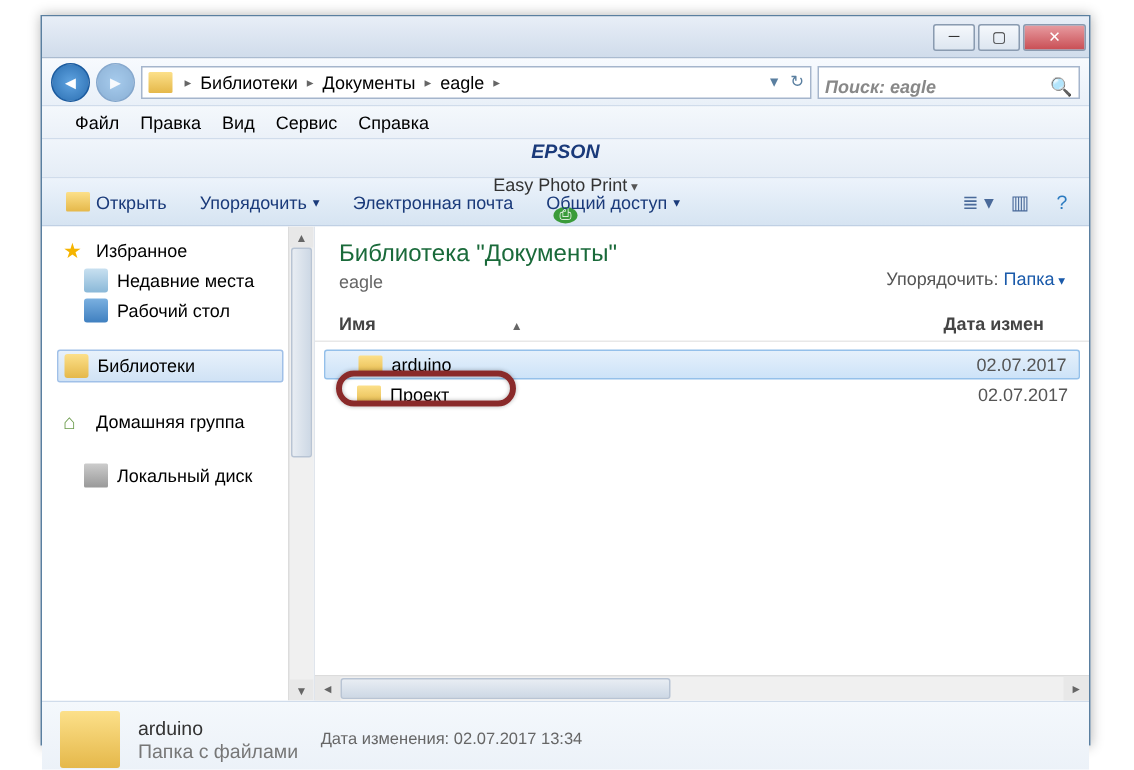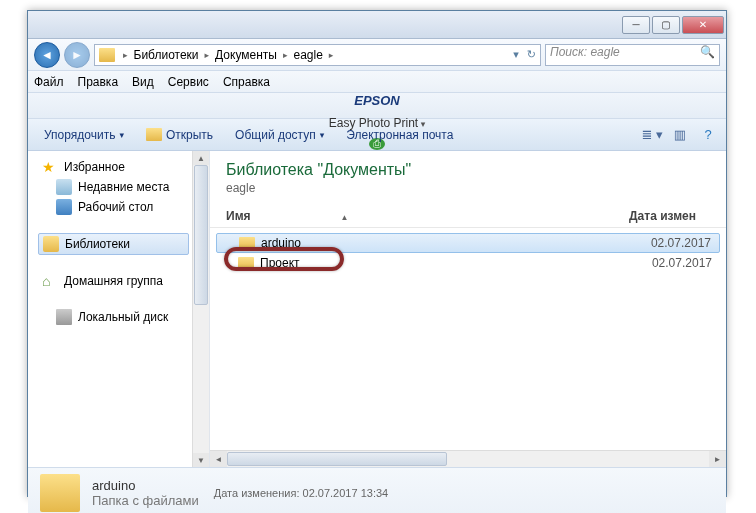--- a/index.html
+++ b/index.html
@@ -8,23 +8,23 @@
 .titlebar { height: 28px; background: linear-gradient(#e8eef7, #d0dceb); display: flex; justify-content: flex-end; align-items: center; padding: 0 2px; border-bottom: 1px solid #aabbd0; }
 .winbtn { width: 28px; height: 18px; margin-left: 2px; border: 1px solid #8a9bb0; background: linear-gradient(#f5f8fc, #dde6f0); border-radius: 2px; display: flex; align-items: center; justify-content: center; font-size: 10px; color: #333; cursor: pointer; }
 .winbtn.close { background: linear-gradient(#e79ba0, #c94f55); color: #fff; width: 42px; }
 .navbar { height: 32px; background: linear-gradient(#f7fafe, #e9f0f8); display: flex; align-items: center; padding: 0 6px; gap: 4px; border-bottom: 1px solid #d0dceb; }
 .navbtn { width: 26px; height: 26px; border-radius: 50%; background: radial-gradient(#5fa3e0, #2a6db0); border: 1px solid #1a5a9e; display: flex; align-items: center; justify-content: center; color: #fff; font-size: 12px; cursor: pointer; }
 .navbtn.fwd { opacity: 0.5; }
 .addrbar { flex: 1; height: 22px; border: 1px solid #a5b5cc; background: #fff; display: flex; align-items: center; padding: 0 4px; font-size: 12px; gap: 2px; }
 .addrbar .crumb { padding: 0 2px; cursor: pointer; }
 .addrbar .sep { color: #666; font-size: 9px; padding: 0 2px; }
 .addrbar .ficon { width: 16px; height: 14px; background: linear-gradient(#fce08a, #e5b84a); border-radius: 1px; margin-right: 4px; }
-.searchbox { width: 175px; height: 22px; border: 1px solid #a5b5cc; background: #fff; display: flex; align-items: flex-start; padding: 0 4px; font-size: 12px; color: #888; font-style: italic; }
+.searchbox { width: 175px; height: 22px; border: 1px solid #a5b5cc; background: #fff; display: flex; align-items: flex-end; padding: 0 4px; font-size: 12px; color: #888; font-style: italic; font-weight: bold; }
 .searchbox .sicon { margin-left: auto; font-size: 12px; color: #5a7fa0; font-style: normal; }
-.menubar { height: 22px; background: linear-gradient(#f4f8fc, #ebf1f8); display: flex; align-items: center; padding: 0 6px; gap: 14px; font-size: 12px; border-bottom: 1px solid #d0dceb; }
+.menubar { height: 22px; background: linear-gradient(#f4f8fc, #ebf1f8); display: flex; align-items: center; padding: 0 22px; gap: 14px; font-size: 12px; border-bottom: 1px solid #d0dceb; }
 .menubar span { cursor: pointer; }
 .epsonbar { height: 26px; background: linear-gradient(#f0f5fb, #e5edf6); display: flex; align-items: center; padding: 0 6px; gap: 8px; font-size: 12px; border-bottom: 1px solid #d0dceb; flex-direction: column; }
 .epson-logo { color: #1a3a7a; font-weight: bold; font-style: italic; font-size: 13px; }
 .epson-dd { color: #333; cursor: pointer; }
 .epson-dd::after { content: " ▾"; font-size: 9px; color: #555; }
 .print-ico { width: 16px; height: 16px; border-radius: 50%; background: #3a9b3a; display: inline-flex; align-items: center; justify-content: center; color: #fff; font-size: 10px; }
 .toolbar { height: 32px; background: linear-gradient(#ecf3fb, #d6e4f2); display: flex; align-items: center; padding: 0 6px; gap: 2px; font-size: 12px; border-bottom: 1px solid #c0d0e4; }
 .tbtn { padding: 4px 10px; color: #1a3a7a; cursor: pointer; border-radius: 3px; display: flex; align-items: center; gap: 4px; }
 .tbtn.dd::after { content: " ▾"; font-size: 9px; }
 .tbtn .foldico { width: 16px; height: 13px; background: linear-gradient(#fce08a, #e5b84a); border-radius: 1px; }
@@ -118,27 +118,27 @@
   </div>
 
   <div class="epsonbar">
     <span class="epson-logo">EPSON</span>
     <span class="epson-dd">Easy Photo Print</span>
     <span class="print-ico">⎙</span>
     <span>Печать</span>
   </div>
 
   <div class="toolbar">
-    <div class="tbtn dd">Упорядочить</div>
     <div class="tbtn">
         <span class="foldico"></span>
         <span>Открыть</span>
       </div>
+    <div class="tbtn dd">Упорядочить</div>
+    <div class="tbtn">Электронная почта</div>
     <div class="tbtn dd">Общий доступ</div>
-    <div class="tbtn">Электронная почта</div>
     <div class="right">
       <div class="iconbtn">≣ ▾</div>
       <div class="iconbtn">▥</div>
       <div class="iconbtn" style="color:#2a7ac0">?</div>
     </div>
   </div>
 
   <div class="body">
     <div class="sidebar">
       <div class="sbgroup">
@@ -177,20 +177,24 @@
         <div class="arr up">▲</div>
         <div class="thumb"></div>
         <div class="arr dn">▼</div>
       </div>
     </div>
 
     <div class="content">
       <div class="chead">
         <h2>Библиотека "Документы"</h2>
         <div class="sub">eagle</div>
+      </div>
+      <div class="arrange">
+        <span>Упорядочить:</span>
+        <span class="link">Папка</span>
       </div>
       <div class="colhead">
         <div class="c1"><span>Имя</span><span class="sortarr">▲</span></div>
         <div class="c2">Дата измен</div>
       </div>
       <div class="filelist">
         <div class="frow sel">
           <span class="fico"></span>
           <span class="fname">arduino</span>
           <span class="fdate">02.07.2017</span>

